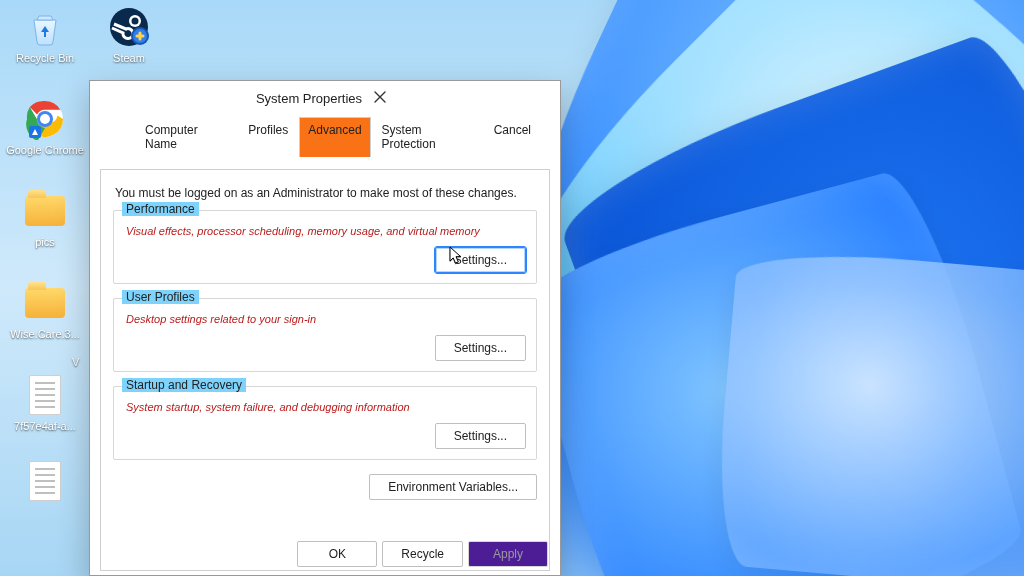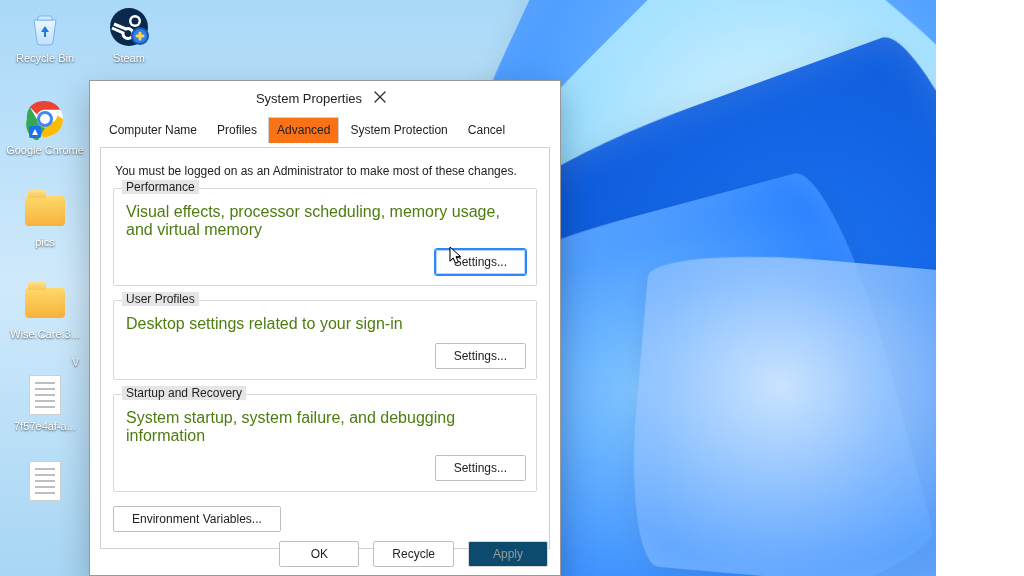--- a/index.html
+++ b/index.html
@@ -1,19 +1,19 @@
 <!DOCTYPE html>
 <html><head>
 <meta charset="utf-8">
 <style>
   * { box-sizing: border-box; margin: 0; padding: 0; }
   html, body { width: 1024px; height: 576px; overflow: hidden; font-family: "Segoe UI", Tahoma, sans-serif; }
   
   .desktop {
-    position: relative; width: 936px; height: 576px;
+    position: relative; width: 1024px; height: 576px;
     background:
       radial-gradient(1000px 700px at 85% 75%, #1e78ff 0%, #1e78ff 18%, rgba(30,120,255,0) 45%),
       radial-gradient(900px 600px at 70% 60%, #3a95ff 0%, #3a95ff 16%, rgba(58,149,255,0) 40%),
       radial-gradient(900px 600px at 95% 35%, #6ab8ff 0%, #6ab8ff 14%, rgba(106,184,255,0) 40%),
       linear-gradient(180deg, #a9d9f8 0%, #cfe9fb 50%, #a7d6f4 100%);
   }
   .bloom {
     position: absolute; inset: 0; pointer-events: none; overflow: hidden;
   }
   .petal {
@@ -41,38 +41,38 @@
   
   .dialog {
     position: absolute; left: 89px; top: 80px; width: 472px; height: 496px;
     background: #fff; border: 1px solid #999; box-shadow: 0 12px 30px rgba(0,0,0,.25);
   }
   .titlebar { display:flex; align-items:center; justify-content:center; height:34px; padding: 0 8px 0 12px;}
   .titlebar .title { font-size: 13px; color: #222; }
   .titlebar .close { width: 36px; height: 28px; display:flex; align-items:center; justify-content:center; border-radius: 2px;}
   .titlebar .close svg { width: 12px; height: 12px; }
 
-  .tabstrip { padding: 2px 20px 0 10px; display:flex; gap: 2px; font-size: 12px; color:#222; border-bottom: none;}
+  .tabstrip { padding: 2px 20px 0 10px; display:flex; gap: 2px; font-size: 12px; color:#222; border-bottom: none; margin-left: 36px;}
   .tab { padding: 5px 8px 6px; border: 1px solid transparent; border-bottom: none; cursor: default; }
   .tab.active { border-color: #cfcfcf; background: #f97316; position: relative; z-index: 2; }
-  .tabpanel { border: 1px solid #cfcfcf; margin: 4px 10px; padding: 12px 12px 10px; height: 402px; position: relative;}
+  .tabpanel { border: 1px solid #cfcfcf; margin: 12px 10px; padding: 12px 12px 10px; height: 402px; position: relative;}
 
   .note { font-size: 12px; color:#222; margin: 4px 2px 10px; }
   .group { border: 1px solid #d8d8d8; border-radius: 2px; padding: 8px 10px 10px; margin-bottom: 14px; position:relative;}
-  .group .legend { position: absolute; top: -9px; left: 8px; padding: 0 4px; background: #e5e5e5; font-size: 12px; color: #222; }
-  .group .desc { font-size: 16px; color: #4d7c0f; margin: 6px 2px 10px; }
+  .group .legend { position: absolute; top: -9px; left: 8px; padding: 0 4px; background: #7dd3fc; font-size: 12px; color: #222; }
+  .group .desc { font-size: 11px; color: #b91c1c; margin: 6px 2px 10px; font-style: italic; }
   .group .actions { display:flex; justify-content:flex-end; }
 
   .btn { min-width: 80px; height: 26px; padding: 0 18px; font-size: 12px; color:#222; background:#fff; border:1px solid #bfbfbf; border-radius:2px; cursor:pointer; }
   .btn.focus { outline: 1px solid #2e86ff; border-color:#2e86ff; box-shadow: 0 0 0 1px rgba(46,134,255,.35) inset; }
-  .btn.disabled { color:#9a9a9a; background:#0c4a6e; border-color:#d6d6d6; cursor:default }
-
-  .envrow { display:flex; margin-top: 2px; }
-
-  .dlg-actions { position:absolute; bottom: 8px; right: 12px; display:flex; gap: 14px; border-radius: 10px;}
+  .btn.disabled { color:#9a9a9a; background:#4c1d95; border-color:#d6d6d6; cursor:default }
+
+  .envrow { display:flex; justify-content:flex-end; margin-top: 2px; }
+
+  .dlg-actions { position:absolute; bottom: 8px; right: 12px; display:flex; gap: 5px; border-radius: 10px;}
 
   .cursor { position:absolute; left: 449px; top: 246px; pointer-events:none; }
   .cursor svg { width: 16px; height: 20px; filter: drop-shadow(0 1px 0 rgba(0,0,0,.3)); }
 </style>
 </head>
 <body>
 
 <div class="desktop">
   <div class="bloom">
     <div class="petal p1"></div>

